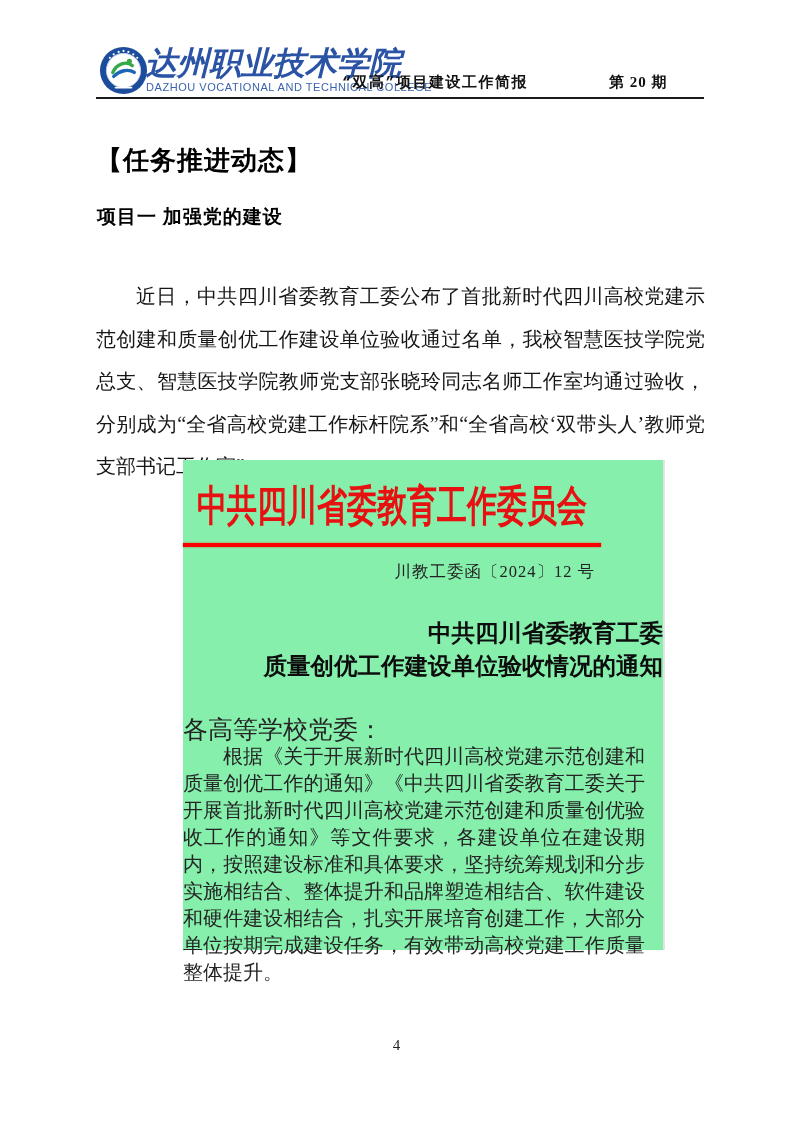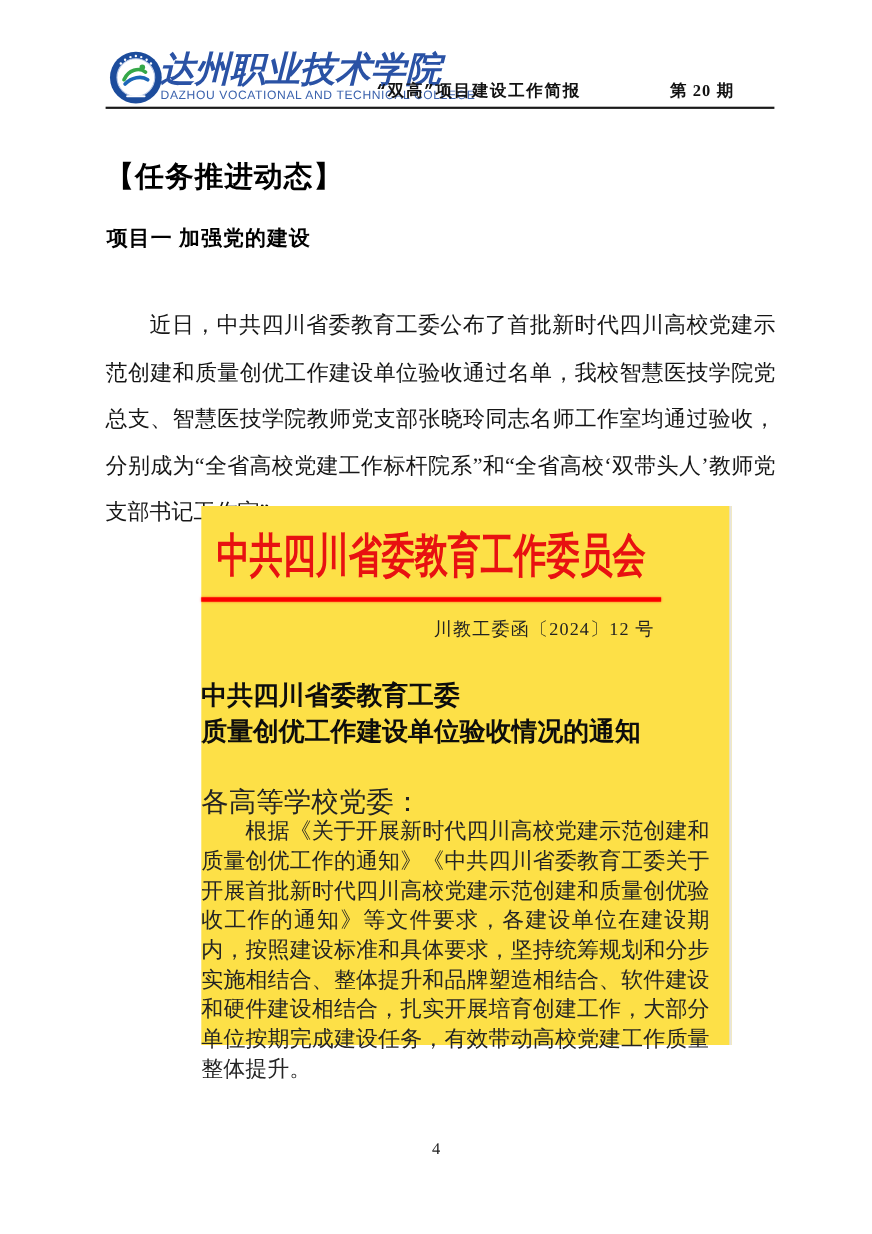--- a/index.html
+++ b/index.html
@@ -26,31 +26,31 @@
   .section-heading{position:absolute;left:96px;top:143px;
            font-family:"Liberation Sans","DejaVu Sans",sans-serif;
            font-weight:bold;font-size:26px;letter-spacing:1px;color:#000;}
   .project-heading{position:absolute;left:97px;top:204px;
            font-weight:bold;font-size:19px;letter-spacing:1px;color:#000;}
   .intro{position:absolute;left:96px;top:255px;width:609px;
            font-size:20px;line-height:42.5px;
            text-align:justify;text-justify:inter-ideograph;text-indent:2em;color:#161616;}
   
   .notice{position:absolute;left:183px;top:460px;width:480px;height:490px;
-           background:#fde047;border-right:2px solid #e3e3e3;}
+           background:#86efac;border-right:2px solid #e3e3e3;}
   .letterhead-wrap{width:418px;}
   .letterhead{margin-top:21px;text-align:center;
            font-size:30px;line-height:36px;font-weight:bold;color:#e81111;
            transform:scaleY(1.4);transform-origin:50% 0;
            letter-spacing:0px;white-space:nowrap;}
   .red-rule{margin-top:26px;height:3.5px;background:#fb0000;width:418px;
            box-shadow:0 0 2px rgba(250,0,0,.65);}
   .ref-no{margin-top:14px;width:412px;text-align:right;
            font-size:16.5px;line-height:21px;color:#222;letter-spacing:1px;}
-  .doc-title{margin-top:35px;text-align:left;font-weight:bold;
+  .doc-title{margin-top:35px;text-align:right;font-weight:bold;
            font-size:23.5px;line-height:33px;color:#0d0d0d;}
   .salutation{margin-top:33px;font-size:25px;line-height:27px;color:#242424;}
   .notice-body{margin:0;width:462px;font-size:20px;line-height:27px;color:#242424;
            text-align:justify;text-justify:inter-ideograph;text-indent:2em;}
   
   .page-number{position:absolute;left:0;top:1037px;width:100%;
            text-align:center;font-size:15px;color:#222;}
 </style>
 </head>
 <body>

